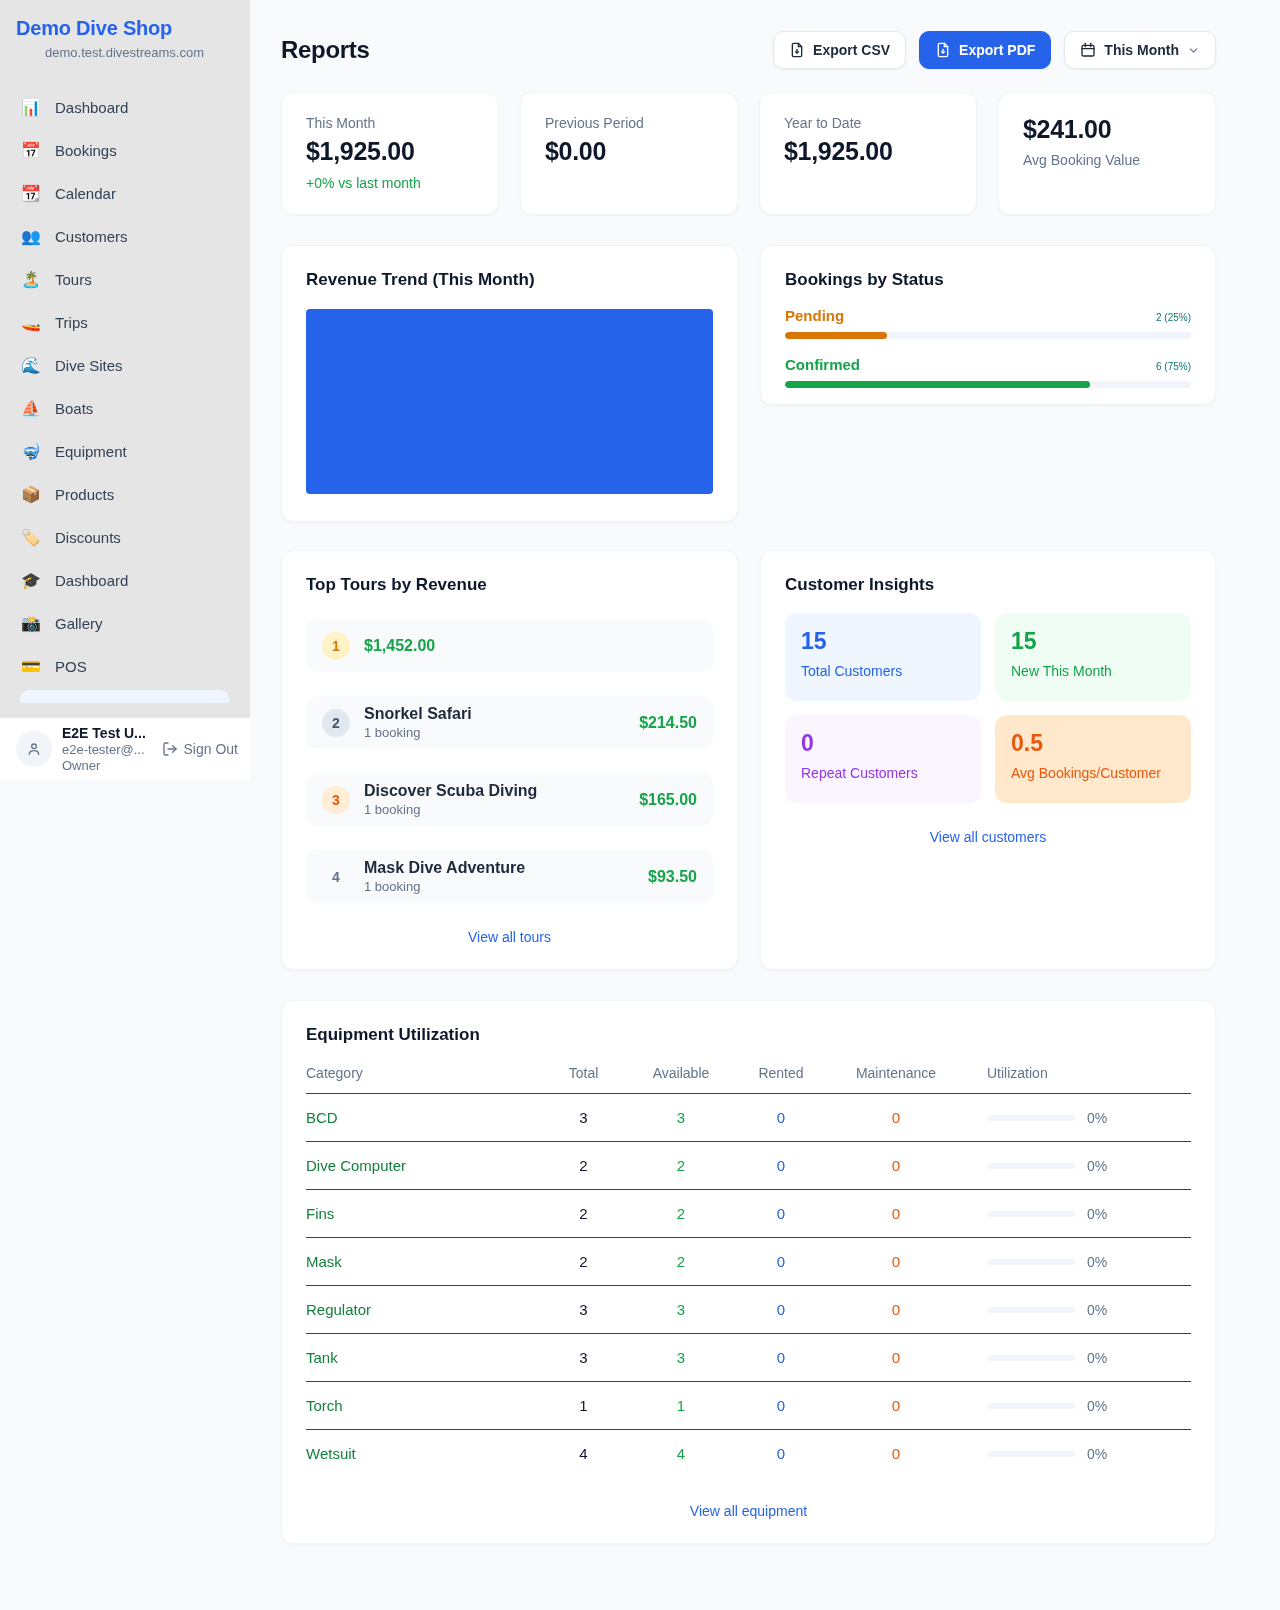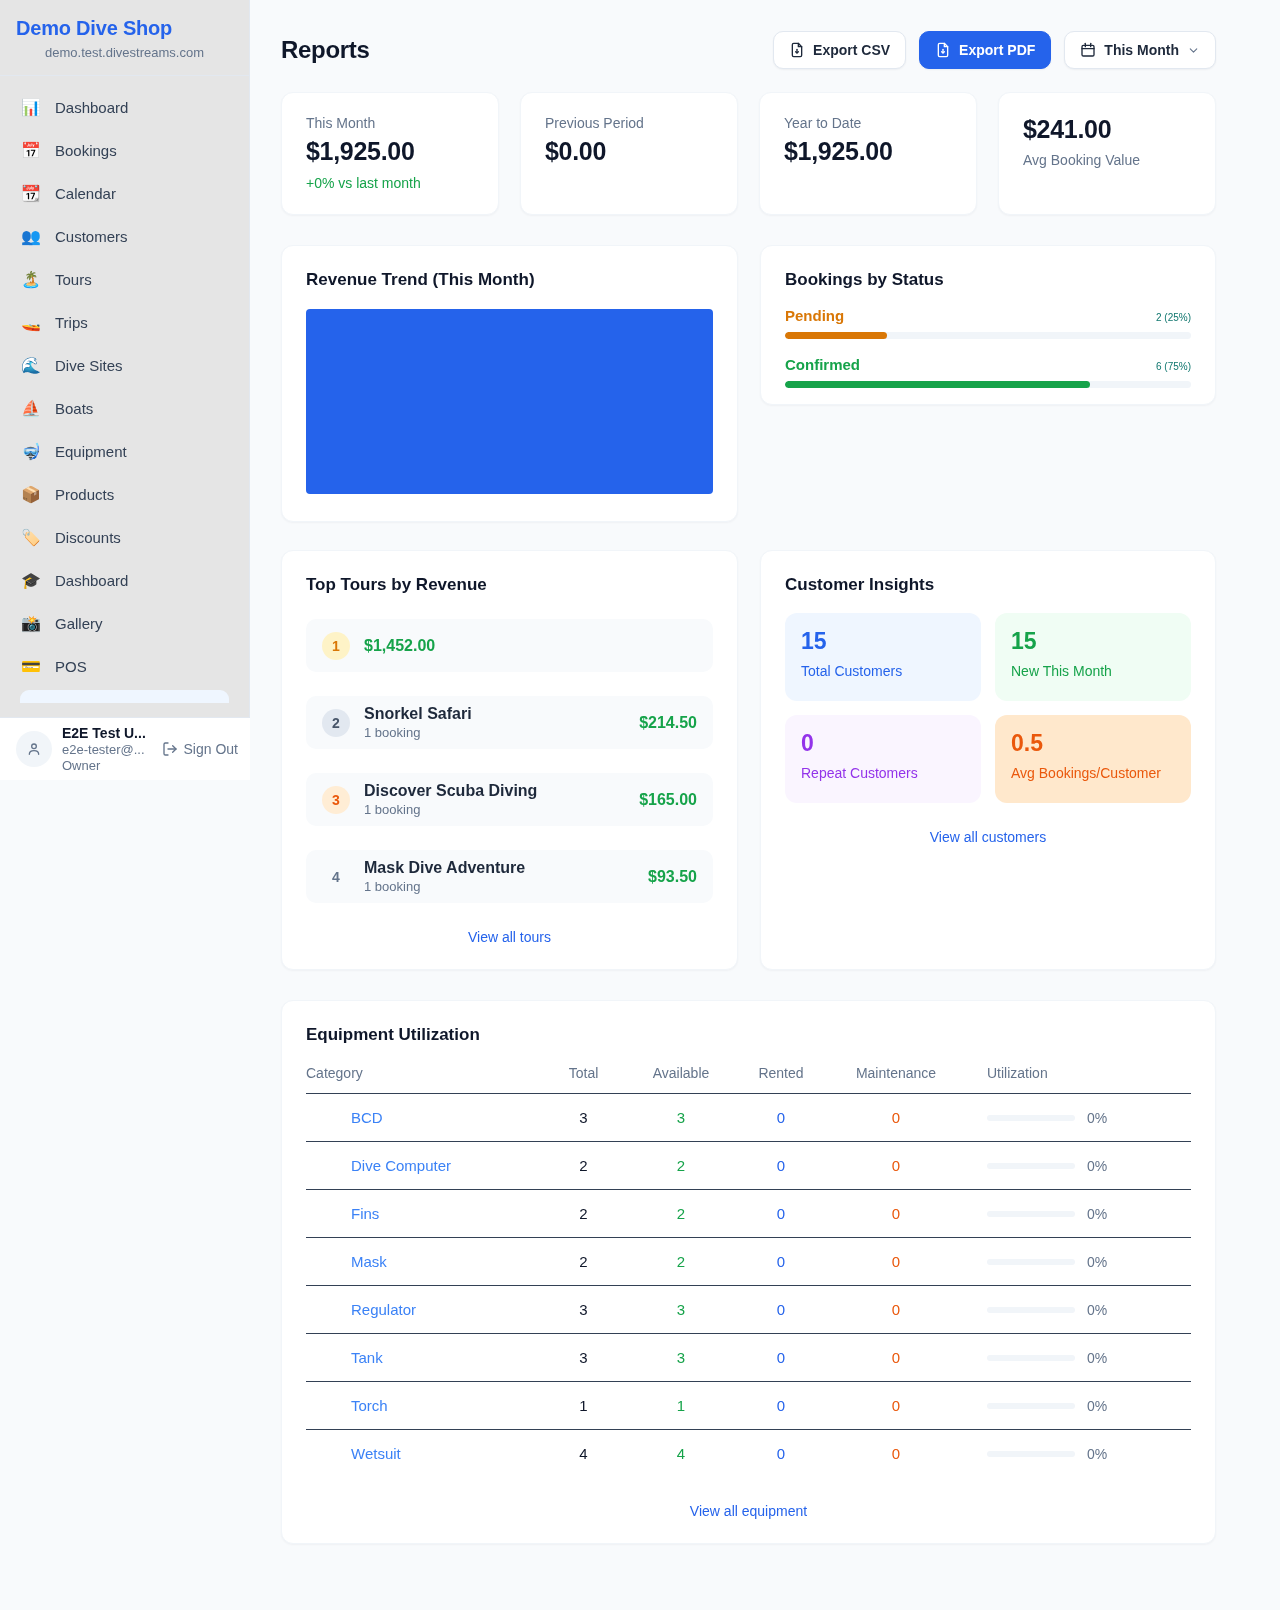--- a/index.html
+++ b/index.html
@@ -88,21 +88,21 @@
   .tile.purple{background:#faf5ff;}.tile.purple .tile-value,.tile.purple .tile-label{color:#9333ea;}
   .tile.orange{background:#ffe8cc;}.tile.orange .tile-value,.tile.orange .tile-label{color:#ea580c;}
 
   .equipment-card{margin-top:30px;padding:24px;min-height:535px;}
   .eq-table{margin-top:16px;}
   .eq-row{display:grid;grid-template-columns:230px 95px 100px 100px 130px 1fr;align-items:center;}
   .eq-head{color:#64748b;font-size:14px;padding:4px 0 12px;border-bottom:1px solid #334155;}
   .eq-tr{border-bottom:1px solid #334155;height:47px;font-size:15px;}
   .eq-tr.last{border-bottom:none;}
   .tc{text-align:center;}
-  .cat{font-weight:500;color:#3b82f6;margin-left:45px;}
+  .cat{font-weight:500;color:#15803d;}
   .val-avail{color:#16a34a;} .val-rent{color:#2563eb;} .val-maint{color:#ea580c;}
   .util-cell{display:flex;align-items:center;gap:12px;padding-left:26px;}
   .util-track{width:88px;height:6px;background:#f1f5f9;border-radius:3px;overflow:hidden;}
   .util-fill{height:100%;background:#2563eb;border-radius:3px;}
   .util-text{color:#64748b;font-size:14px;}
 </style>
 </head>
 <body>
 
 <div class="app">

